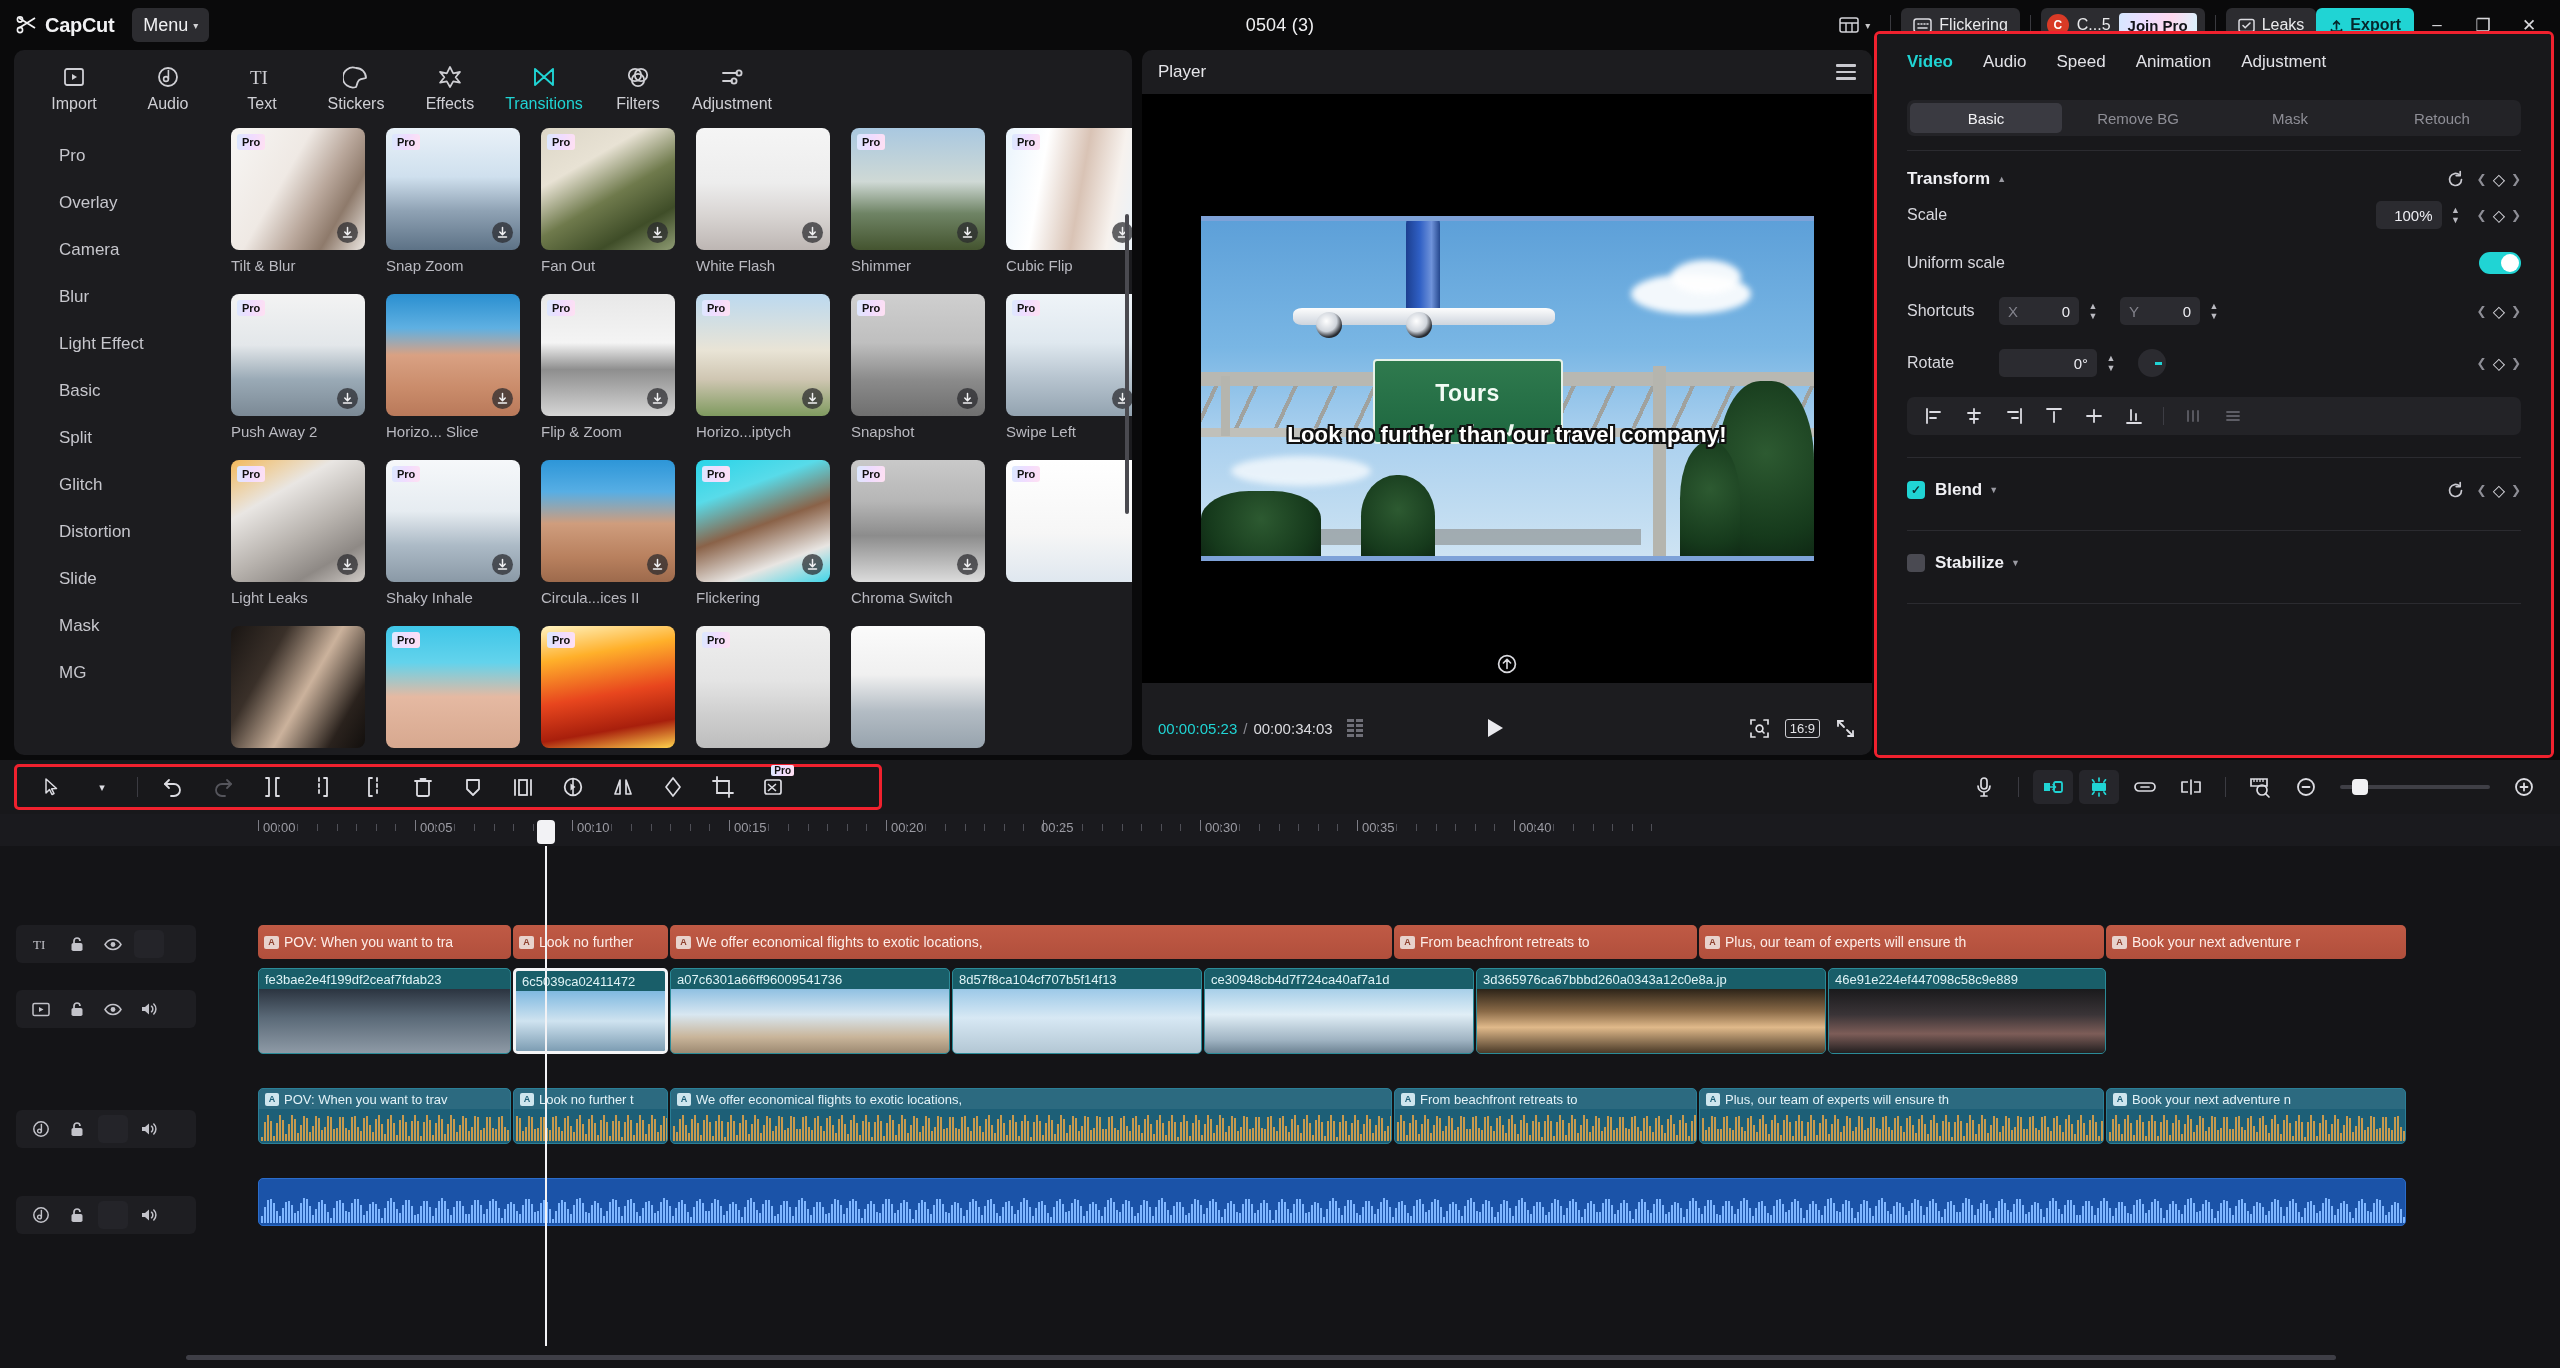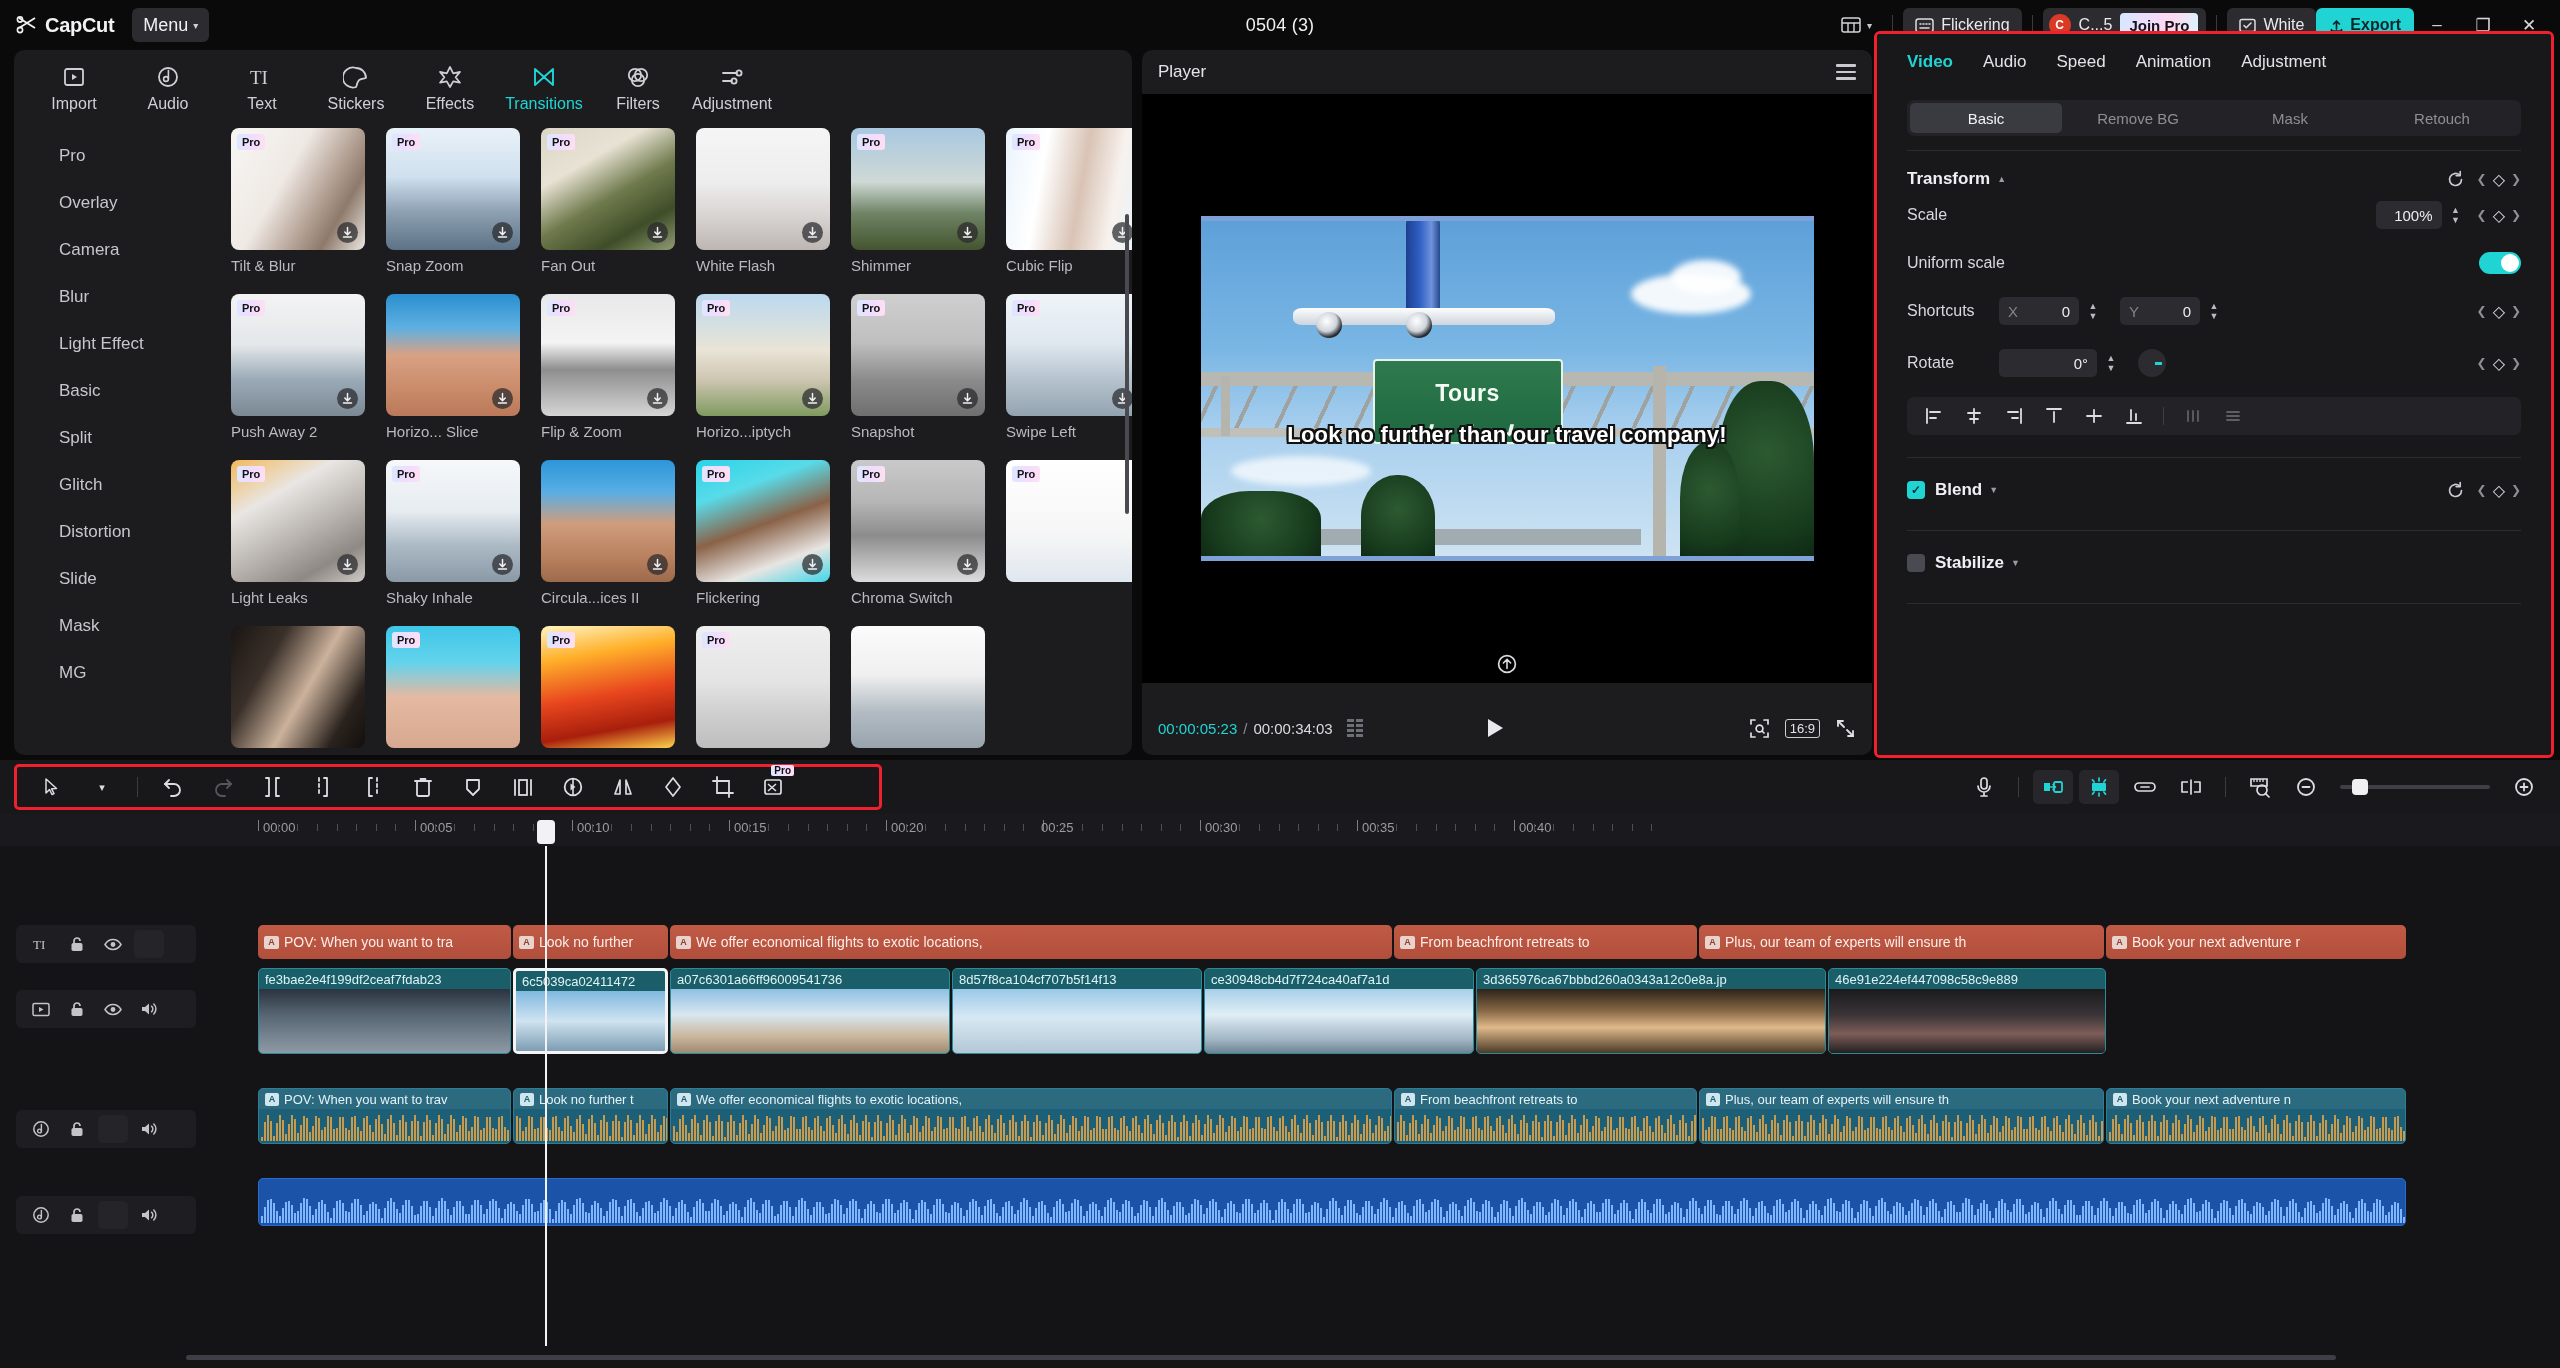--- a/index.html
+++ b/index.html
@@ -317,21 +317,21 @@
         <span class="joinpro">Join Pro</span>
       </div>
       <div class="tb-sep"></div>
       <div class="pill">
         <span>
           <svg width="17" height="15" viewBox="0 0 17 15">
               <rect x="1" y="1.5" width="15" height="12" rx="2" fill="none" stroke="#dcdce1" stroke-width="1.5"></rect>
               <path d="M5 7.5l2.2 2.2L12 5" stroke="#dcdce1" stroke-width="1.6" fill="none" stroke-linecap="round"></path>
             </svg>
         </span>
-        <span>White</span>
+        <span>Leaks</span>
       </div>
       <div class="export-btn">
         <span>
           <svg width="15" height="15" viewBox="0 0 15 15">
               <path d="M7.5 11V3M7.5 3L4.6 6M7.5 3l2.9 3M2.5 11.5v1.5h10v-1.5" stroke="#06282c" stroke-width="1.7" fill="none" stroke-linecap="round" stroke-linejoin="round"></path>
             </svg>
         </span>
         <span>Export</span>
       </div>
       <div class="wbtn">–</div>

